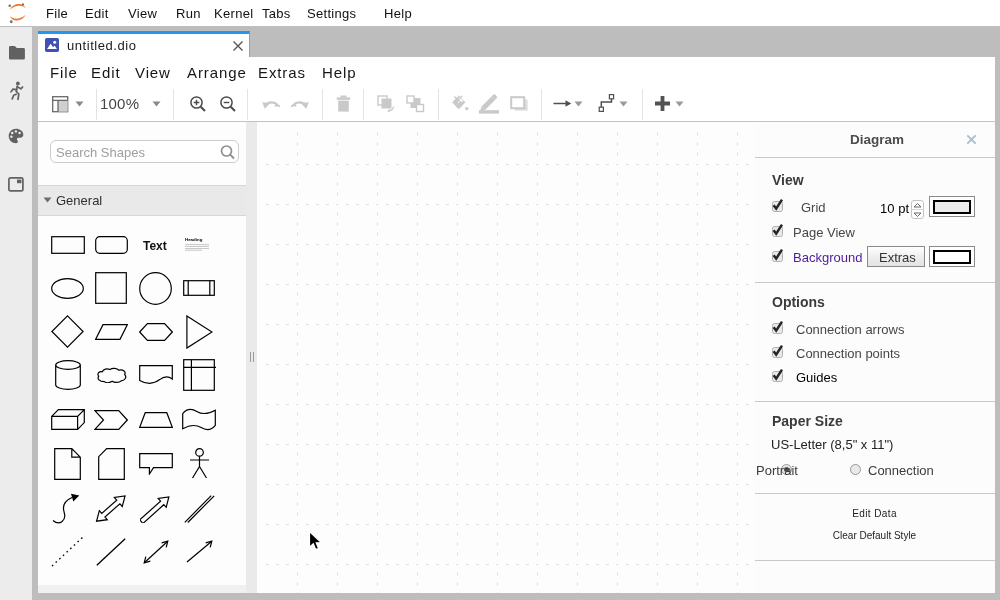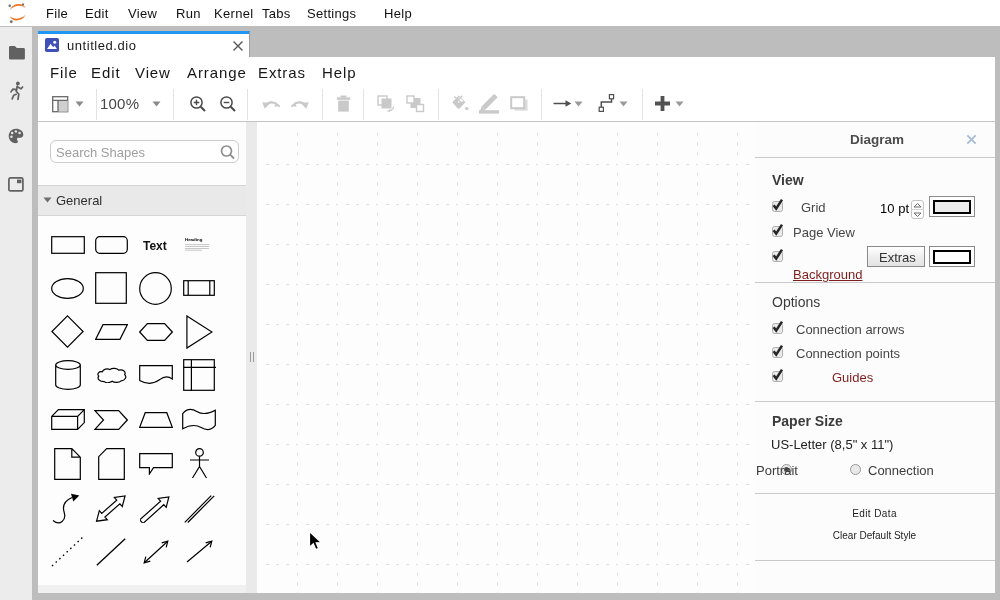--- a/index.html
+++ b/index.html
@@ -347,41 +347,41 @@
 <div class="abs" style="left:933.0px;top:199.5px;width:38px;height:14px;background:#ebebeb;border:2px solid #000;box-sizing:border-box;"></div>
 <div class="abs" style="left:772px;top:226px;width:11px;height:11px;background:#e9e9e9;border:1px solid #b0b0b0;border-radius:2.5px;box-sizing:border-box;"></div>
 <svg class="abs" style="left:771px;top:223px" width="14" height="14" viewBox="0 0 14 14">
     <path d="M2.6,7.2 L5.2,10.6 L11,1.6" stroke="#262626" stroke-width="2.5" fill="none"></path>
   </svg>
 <div class="txt" style="left:793px;top:226px;font-size:13px;color:#464646;">Page View</div>
 <div class="abs" style="left:772px;top:251px;width:11px;height:11px;background:#e9e9e9;border:1px solid #b0b0b0;border-radius:2.5px;box-sizing:border-box;"></div>
 <svg class="abs" style="left:771px;top:248px" width="14" height="14" viewBox="0 0 14 14">
     <path d="M2.6,7.2 L5.2,10.6 L11,1.6" stroke="#262626" stroke-width="2.5" fill="none"></path>
   </svg>
-<div class="txt" style="left:793px;top:268px;font-size:13px;color:#7f1d1d;text-decoration:underline;">Background</div>
+<div class="txt" style="left:793px;top:251px;font-size:13px;color:#4c1d95;">Background</div>
 <div class="abs" style="left:867px;top:246px;width:58px;height:21px;background:linear-gradient(#ffffff,#ededed 55%,#e3e3e3);border:1.5px solid #8a8a8a;box-sizing:border-box;"></div>
 <div class="txt" style="left:879px;top:251px;font-size:13px;color:#333;">Extras</div>
 <div class="abs" style="left:929px;top:246px;width:46px;height:21px;background:#fff;border:1.5px solid #8a8a8a;box-sizing:border-box;"></div>
 <div class="abs" style="left:933.0px;top:249.5px;width:38px;height:14px;background:#ffffff;border:2px solid #000;box-sizing:border-box;"></div>
-<div class="txt" style="left:772px;top:295px;font-size:14px;font-weight:normal;color:#3b3b3b;">Options</div>
+<div class="txt" style="left:772px;top:295px;font-size:14px;font-weight:bold;color:#3b3b3b;">Options</div>
 <div class="abs" style="left:772px;top:323px;width:11px;height:11px;background:#e9e9e9;border:1px solid #b0b0b0;border-radius:2.5px;box-sizing:border-box;"></div>
 <svg class="abs" style="left:771px;top:320px" width="14" height="14" viewBox="0 0 14 14">
     <path d="M2.6,7.2 L5.2,10.6 L11,1.6" stroke="#262626" stroke-width="2.5" fill="none"></path>
   </svg>
 <div class="txt" style="left:796px;top:323px;font-size:13px;color:#464646;">Connection arrows</div>
 <div class="abs" style="left:772px;top:347px;width:11px;height:11px;background:#e9e9e9;border:1px solid #b0b0b0;border-radius:2.5px;box-sizing:border-box;"></div>
 <svg class="abs" style="left:771px;top:344px" width="14" height="14" viewBox="0 0 14 14">
     <path d="M2.6,7.2 L5.2,10.6 L11,1.6" stroke="#262626" stroke-width="2.5" fill="none"></path>
   </svg>
 <div class="txt" style="left:796px;top:347px;font-size:13px;color:#464646;">Connection points</div>
 <div class="abs" style="left:772px;top:371px;width:11px;height:11px;background:#e9e9e9;border:1px solid #b0b0b0;border-radius:2.5px;box-sizing:border-box;"></div>
 <svg class="abs" style="left:771px;top:368px" width="14" height="14" viewBox="0 0 14 14">
     <path d="M2.6,7.2 L5.2,10.6 L11,1.6" stroke="#262626" stroke-width="2.5" fill="none"></path>
   </svg>
-<div class="txt" style="left:796px;top:371px;font-size:13px;color:#7f1d1d;margin-left:36px;">Guides</div>
+<div class="txt" style="left:796px;top:371px;font-size:13px;color:#000000;">Guides</div>
 <div class="txt" style="left:772px;top:414px;font-size:14px;font-weight:bold;color:#3b3b3b;">Paper Size</div>
 <div class="txt" style="left:771px;top:438px;font-size:13px;color:#222;">US-Letter (8,5" x 11")</div>
 <div class="abs" style="left:781px;top:464px;width:11px;height:11px;background:#e9e9e9;border:1px solid #989898;border-radius:50%;box-sizing:border-box;"></div>
 <div class="abs" style="left:784.0px;top:467.0px;width:5px;height:5px;background:#4c4c4c;border-radius:50%;"></div>
 <div class="txt" style="left:756px;top:464px;font-size:13px;color:#3c3c3c;">Portrait</div>
 <div class="abs" style="left:850px;top:464px;width:11px;height:11px;background:#e9e9e9;border:1px solid #989898;border-radius:50%;box-sizing:border-box;"></div>
 <div class="txt" style="left:868px;top:464px;font-size:13px;color:#3c3c3c;">Connection</div>
 <div class="txt" style="left:754px;top:509px;width:241px;text-align:center;font-size:10px;letter-spacing:0.4px;color:#1d1d1d;">Edit Data</div>
 <div class="txt" style="left:754px;top:531px;width:241px;text-align:center;font-size:10px;color:#1d1d1d;">Clear Default Style</div>
 <svg class="abs" style="left:308px;top:531px" width="15" height="22" viewBox="0 0 15 22">

